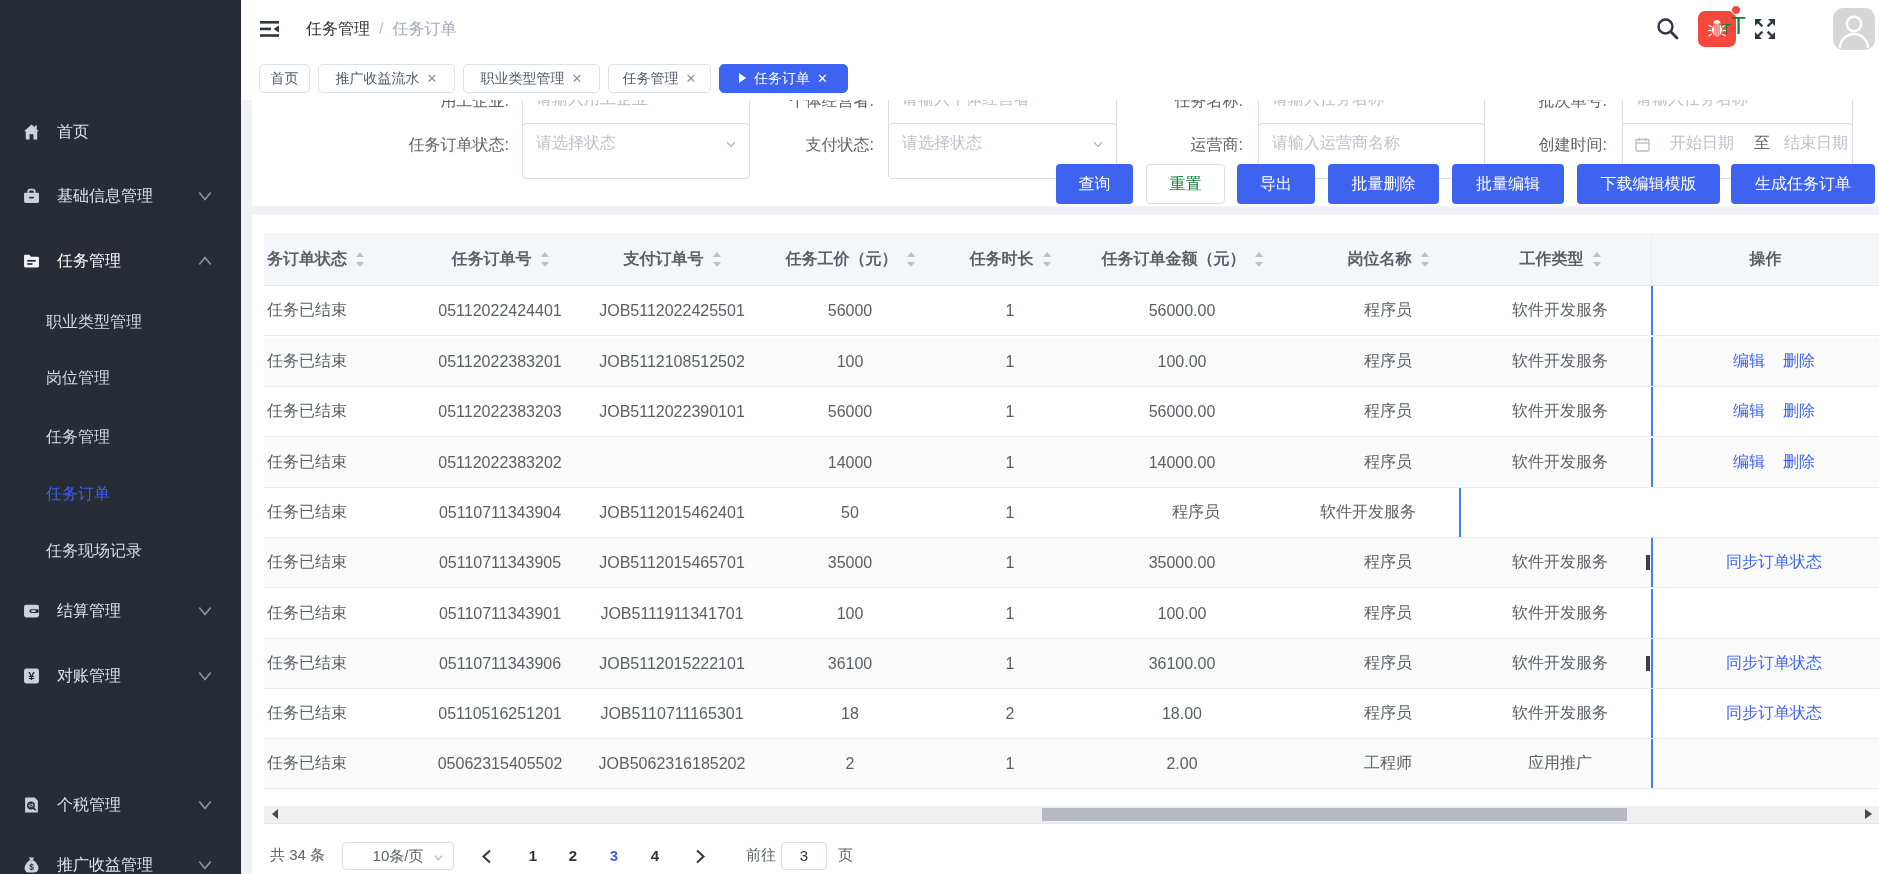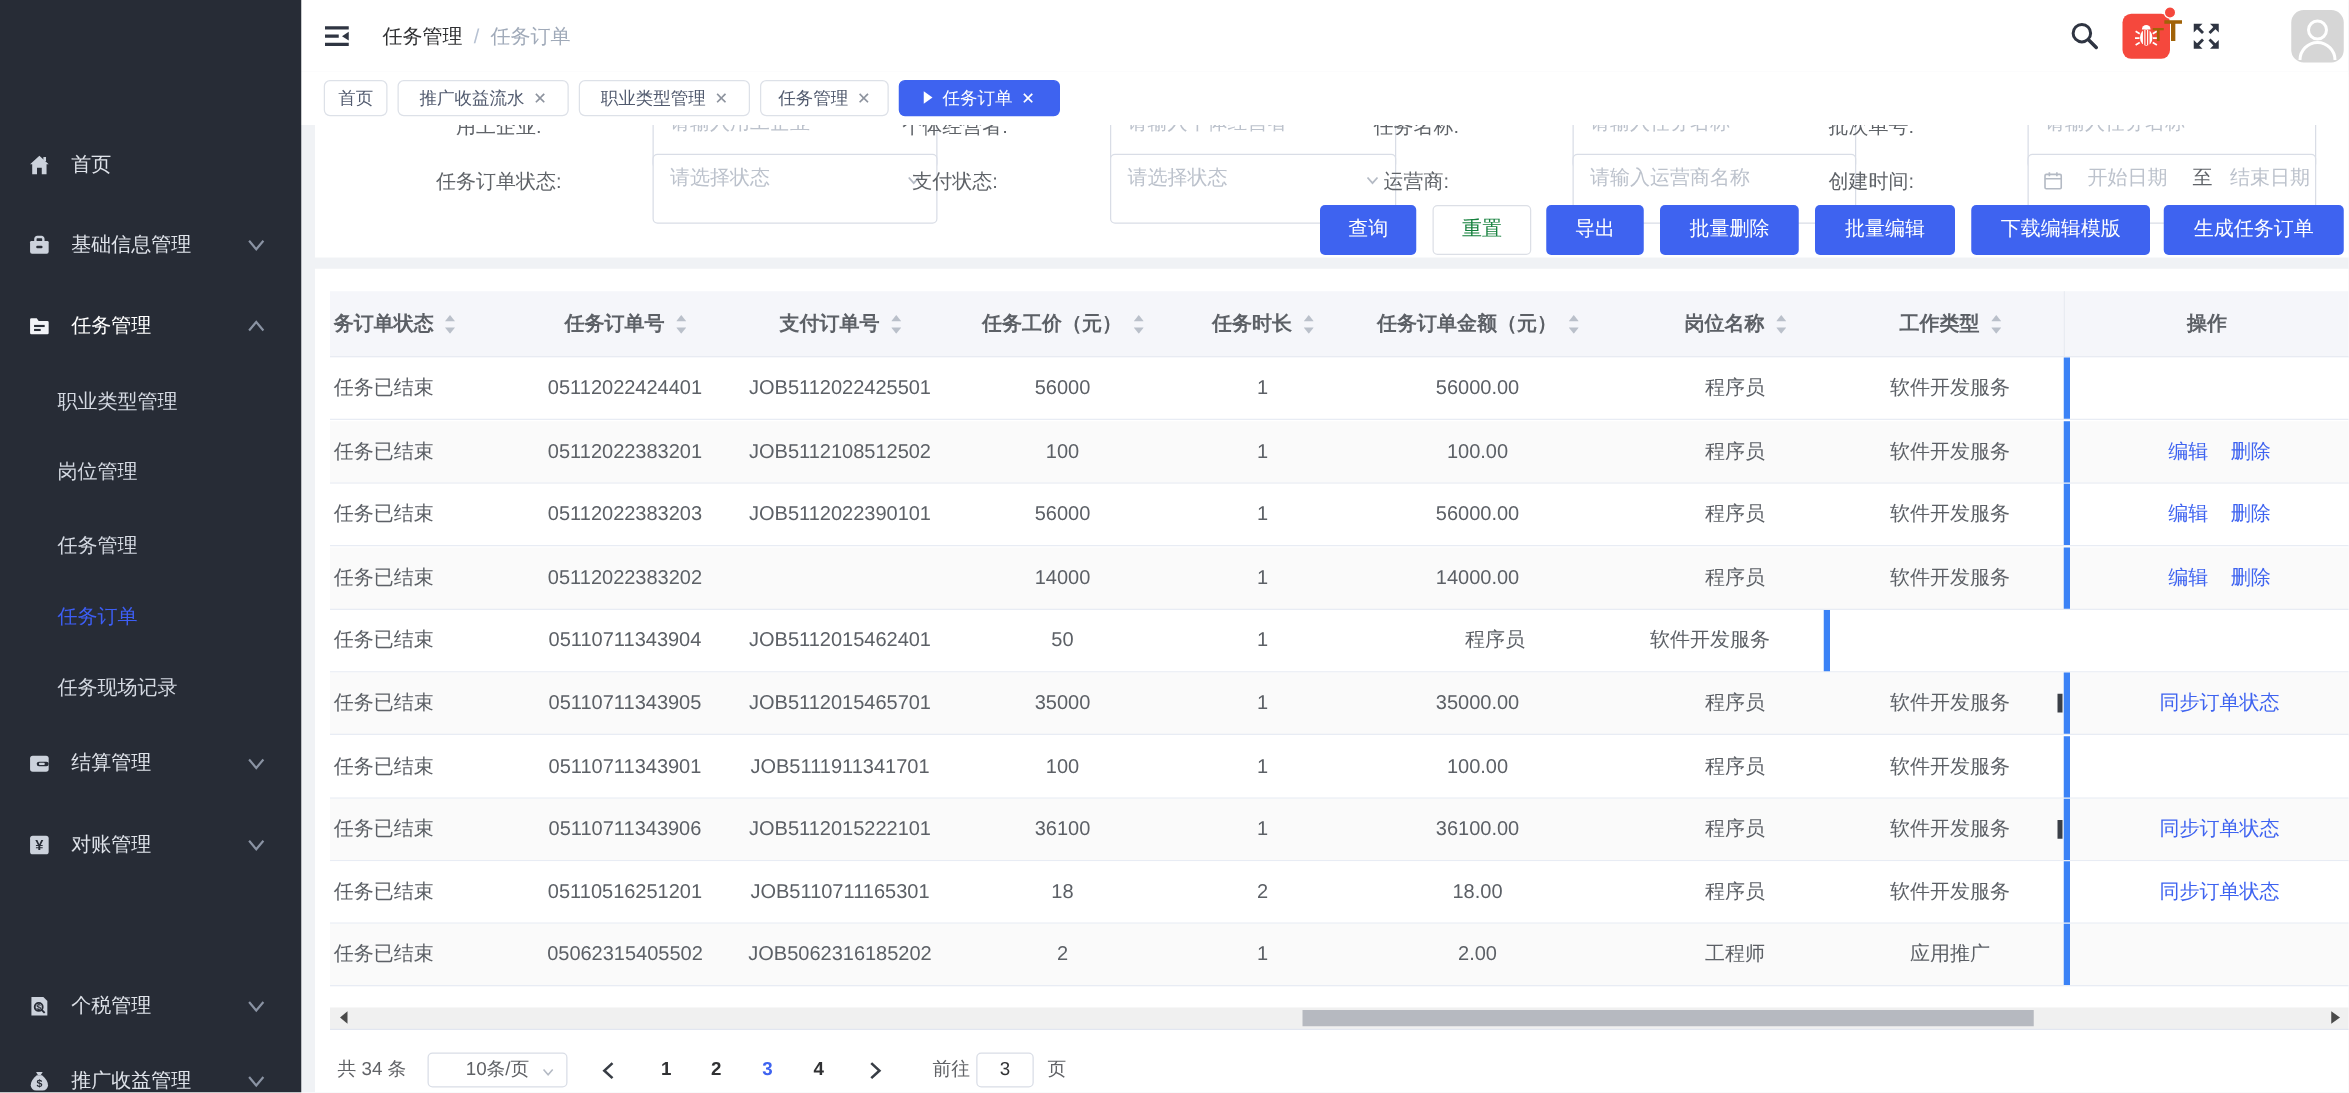--- a/index.html
+++ b/index.html
@@ -22,32 +22,32 @@
 
 #tagsbar { position:absolute; left:240px; top:57px; width:1639px; height:43px; background:#fff; }
 .tag { position:absolute; top:7px; height:29px; border:1px solid #dde1e8; border-radius:5px; background:#fff; color:#515a6e; font-size:14px; line-height:27px; text-align:center; white-space:nowrap; }
 .tag .x { color:#8d939e; font-size:13px; margin-left:7px; }
 .tag.act { background:#3e63f0; border-color:#3e63f0; color:#fff; }
 .tag.act .x { color:#fff; }
 .tag.act .tri { display:inline-block; width:0; height:0; border-left:7px solid #fff; border-top:5px solid transparent; border-bottom:5px solid transparent; margin-right:8px; }
 
 #formcard { position:absolute; left:252px; top:100px; width:1627px; height:106px; background:#fff; overflow:hidden; }
 #tablecard { position:absolute; left:252px; top:215px; width:1627px; height:659px; background:#fff; }
-.flabel { position:absolute; width:220px; text-align:center; font-size:16px; color:#5f6368; white-space:nowrap; }
+.flabel { position:absolute; width:220px; text-align:right; font-size:16px; color:#5f6368; white-space:nowrap; }
 .finput { position:absolute; height:56px; border:1px solid #d9dde6; border-radius:4px; background:#fff; font-size:16px; line-height:38px; color:#bcc2cc; padding-left:13px; white-space:nowrap; }
 .fchev { position:absolute; top:14px; width:12px; height:12px; }
 .btn { position:absolute; top:64px; height:40px; border-radius:4px; background:#3e63f0; color:#fff; font-size:16px; text-align:center; line-height:40px; white-space:nowrap; }
 .btn.plain { background:#fff; border:1px solid #dcdfe6; color:#15803d; line-height:38px; }
 
 #thead { position:absolute; left:12px; top:18px; width:1615px; height:53px; background:#f5f6fa; display:flex; font-size:16px; font-weight:bold; color:#5c6066; border-bottom:1px solid #e3e8f0; }
 .trow { position:absolute; left:12px; width:1615px; height:50px; display:flex; font-size:16px; color:#5c6066; background:#fff; border-bottom:1px solid #e8ecf4; }
 .trow.stripe { background:#fafafa; }
 .cell { display:flex; align-items:center; justify-content:center; white-space:nowrap; overflow:hidden; flex:none; }
 .cell.l { justify-content:flex-start; padding-left:3px; }
-.c1{width:158px;} .c2{width:156px;} .c3{width:188px;} .c4{width:168px;} .c5{width:152px;} .c6{width:192px;} .c7{width:220px;} .c8{width:124px;} .c9{width:29px;} .c10{width:228px; border-left:5px solid #3b82f6;}
+.c1{width:158px;} .c2{width:156px;} .c3{width:188px;} .c4{width:168px;} .c5{width:152px;} .c6{width:192px;} .c7{width:220px;} .c8{width:124px;} .c9{width:29px;} .c10{width:228px; border-left:2px solid #3b82f6;}
 #thead .c10 { border-left:1px solid #e9ecf2; }
 .lk { color:#3e63f0; position:relative; left:8px; }
 .lk + .lk { margin-left:18px; }
 .caret { display:inline-block; vertical-align:middle; margin-left:9px; }
 
 #hscroll { position:absolute; left:12px; top:591px; width:1615px; height:18px; background:#f0f0f0; border-bottom:1px solid #e2e6f0; }
 #hthumb { position:absolute; left:778px; top:2px; width:585px; height:13px; background:#b6b9c0; }
 .sarr { position:absolute; top:3px; width:0; height:0; }
 .pgnum { position:absolute; top:7px; width:24px; text-align:center; font-weight:bold; color:#303133; font-size:15px; line-height:28px; }
 </style>
@@ -189,21 +189,21 @@
         <line x1="9.4" y1="14.6" x2="4.5" y2="19.5"></line>
         <line x1="14.6" y1="14.6" x2="19.5" y2="19.5"></line>
       </g>
   <g fill="#2f3542">
         <polygon points="15,2 22,2 22,9"></polygon>
         <polygon points="2,2 9,2 2,9"></polygon>
         <polygon points="2,15 2,22 9,22"></polygon>
         <polygon points="22,15 22,22 15,22"></polygon>
       </g>
  </svg>
- <div style="position:absolute;left:1482px;top:12px;width:30px;color:#a16207;font-weight:bold;white-space:nowrap"><span style="font-size:15px">T</span><span style="font-size:24px">T</span></div>
+ <div style="position:absolute;left:1482px;top:12px;width:30px;color:#15803d;font-weight:normal;white-space:nowrap"><span style="font-size:15px">T</span><span style="font-size:24px">T</span></div>
  <div style="position:absolute;left:1593px;top:8px;width:42px;height:42px;background:#d6d6d6;border-radius:10px;overflow:hidden">
   <svg width="42" height="42" viewBox="0 0 42 42">
         <circle cx="21" cy="16" r="7.2" fill="none" stroke="#fff" stroke-width="2.4"></circle>
         <path d="M7 40 a14 14 0 0 1 28 0" fill="none" stroke="#fff" stroke-width="2.4"></path>
       </svg>
  </div>
 </div>
 <div id="tagsbar">
  <div class="tag" style="left:19px;width:51px">首页</div>
  <div class="tag" style="left:78px;width:137px">推广收益流水<span class="x">✕</span></div>

